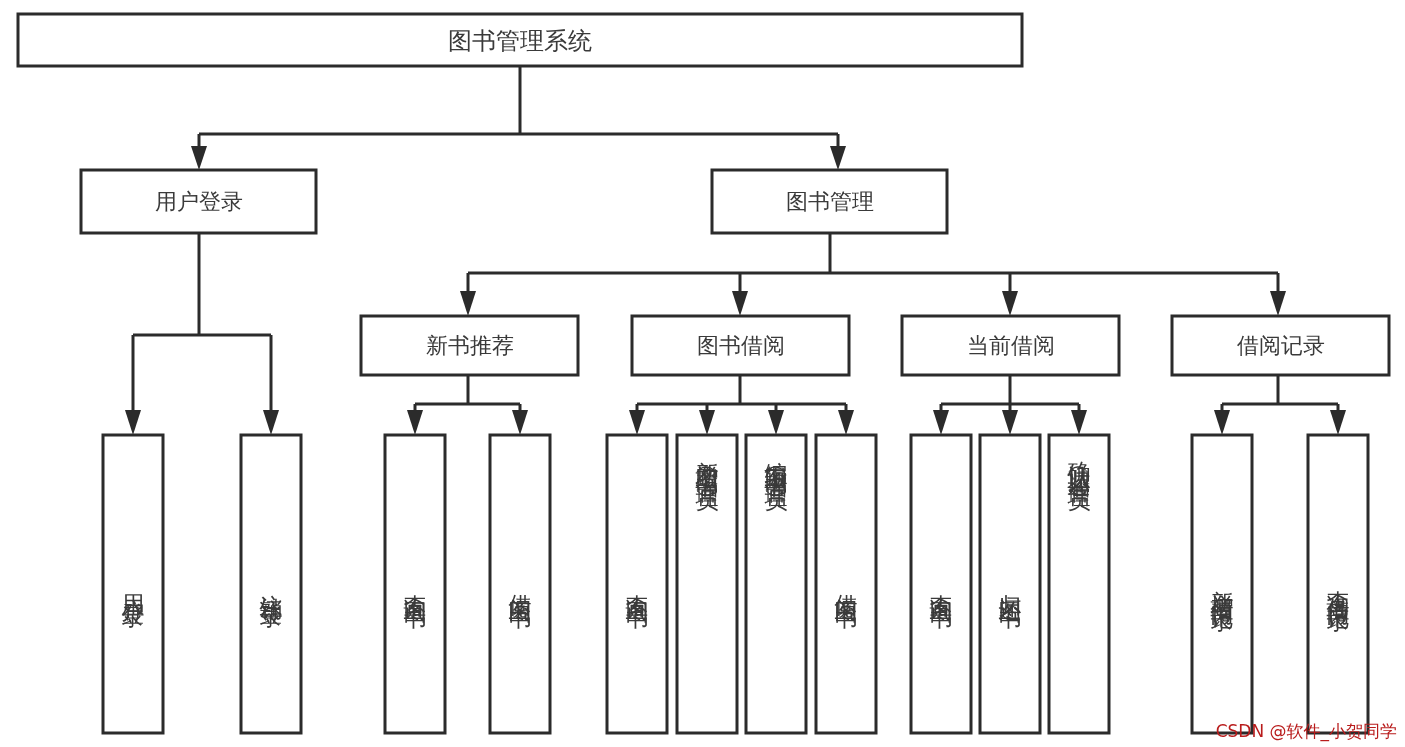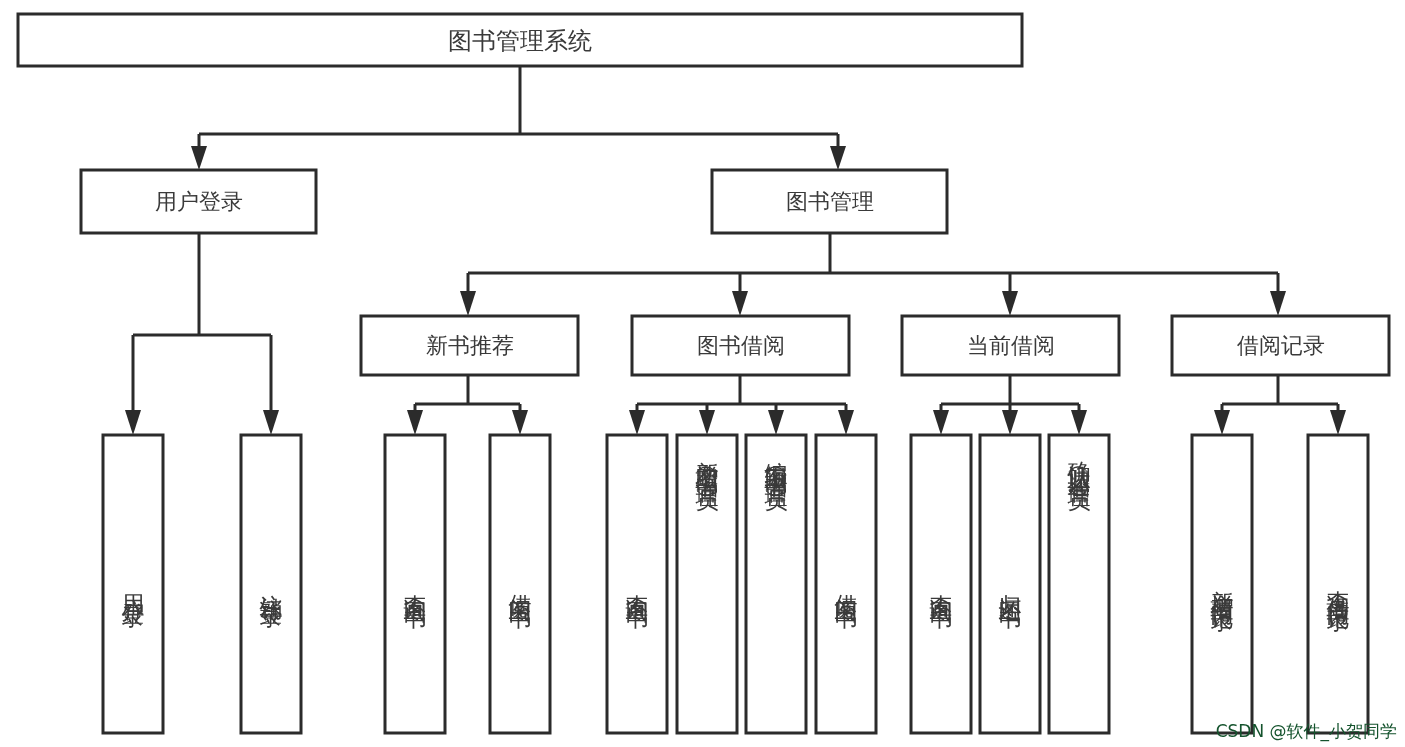--- a/index.html
+++ b/index.html
@@ -40,21 +40,21 @@
     fill: none;
   }
   .arrow-head {
     fill: #2b2b2b;
     stroke: none;
   }
   .watermark {
     position: absolute;
     right: 8px;
     bottom: 4px;
-    color: #14532d;
+    color: #b91c1c;
     font-size: 17px;
     font-family: "DejaVu Sans", "Liberation Sans", sans-serif;
     white-space: nowrap;
     pointer-events: none;
   }
   .vtext-wrap {
     position: absolute;
     display: flex;
     align-items: center;
     justify-content: center;

